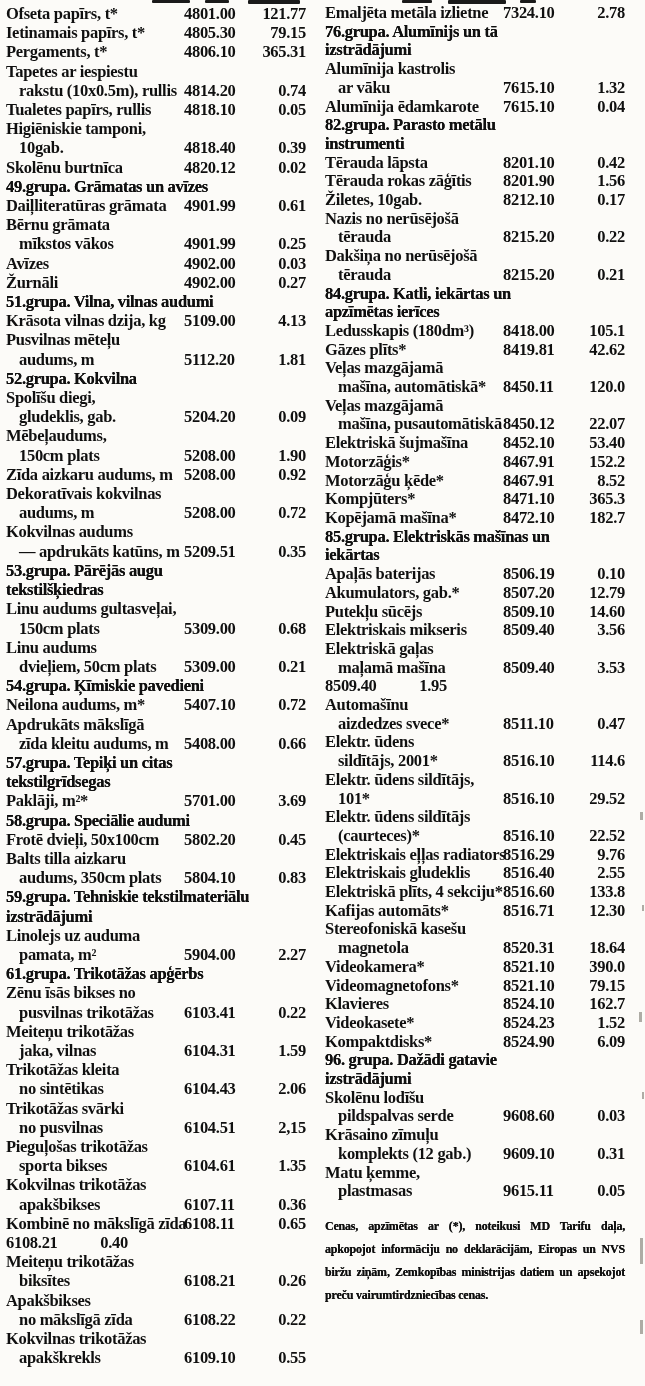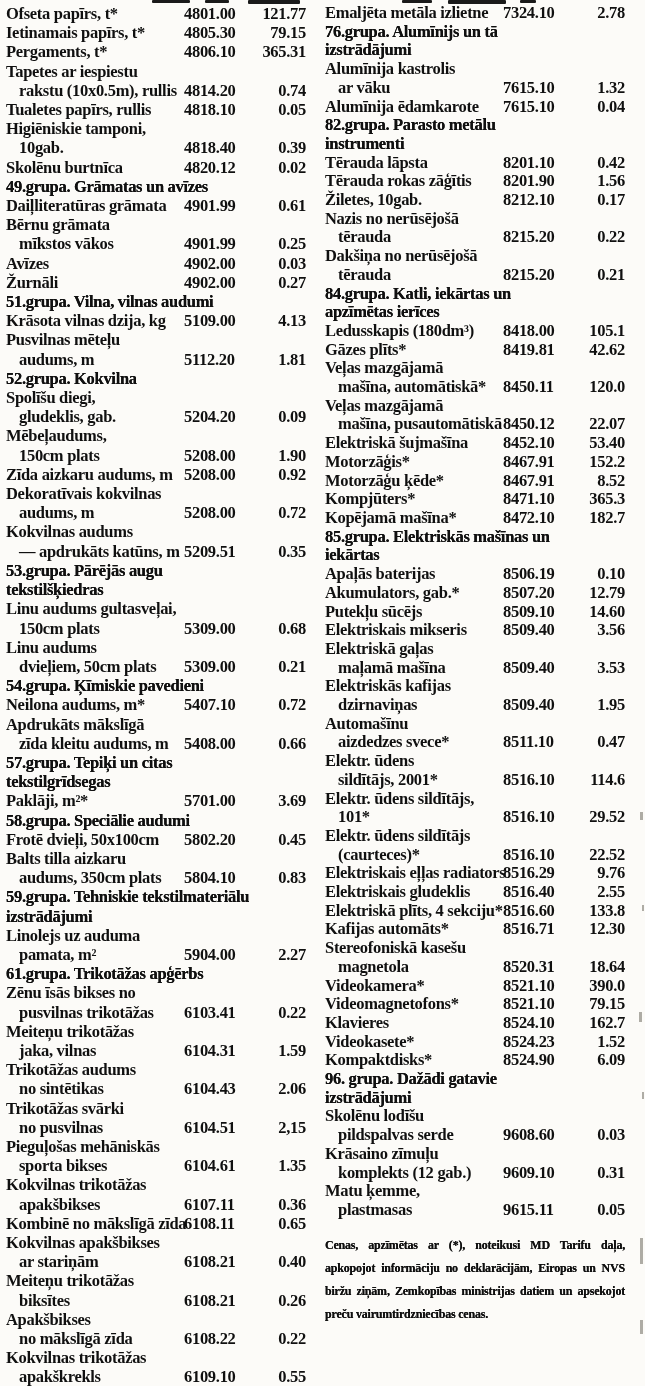--- a/index.html
+++ b/index.html
@@ -312,37 +312,37 @@
         <div class="row">
           <div class="nm">
             <div class="line">Meiteņu trikotāžas</div>
             <div class="line cont">jaka, vilnas</div>
           </div>
           <div class="code line">6104.31</div>
           <div class="price line">1.59</div>
         </div>
         <div class="row">
           <div class="nm">
-            <div class="line">Trikotāžas audums</div>
+            <div class="line">Trikotāžas kleita</div>
             <div class="line cont">no sintētikas</div>
           </div>
           <div class="code line">6104.43</div>
           <div class="price line">2.06</div>
         </div>
         <div class="row">
           <div class="nm">
             <div class="line">Trikotāžas svārki</div>
             <div class="line cont">no pusvilnas</div>
           </div>
           <div class="code line">6104.51</div>
           <div class="price line">2,15</div>
         </div>
         <div class="row">
           <div class="nm">
-            <div class="line">Pieguļošas mehāniskās</div>
+            <div class="line">Pieguļošas trikotāžas</div>
             <div class="line cont">sporta bikses</div>
           </div>
           <div class="code line">6104.61</div>
           <div class="price line">1.35</div>
         </div>
         <div class="row">
           <div class="nm">
             <div class="line">Kokvilnas trikotāžas</div>
             <div class="line cont">apakšbikses</div>
           </div>
@@ -350,24 +350,20 @@
           <div class="price line">0.36</div>
         </div>
         <div class="row">
           <div class="nm">
             <div class="line">Kombinē no mākslīgā zīda</div>
           </div>
           <div class="code line">6108.11</div>
           <div class="price line">0.65</div>
         </div>
         <div class="row">
-          <div class="nm">
-            <div class="line">Kokvilnas apakšbikses</div>
-            <div class="line cont">ar stariņām</div>
-          </div>
           <div class="code line">6108.21</div>
           <div class="price line">0.40</div>
         </div>
         <div class="row">
           <div class="nm">
             <div class="line">Meiteņu trikotāžas</div>
             <div class="line cont">biksītes</div>
           </div>
           <div class="code line">6108.21</div>
           <div class="price line">0.26</div>
@@ -561,24 +557,20 @@
         </div>
         <div class="row">
           <div class="nm">
             <div class="line">Elektriskā gaļas</div>
             <div class="line cont">maļamā mašīna</div>
           </div>
           <div class="code line">8509.40</div>
           <div class="price line">3.53</div>
         </div>
         <div class="row">
-          <div class="nm">
-            <div class="line">Elektriskās kafijas</div>
-            <div class="line cont">dzirnaviņas</div>
-          </div>
           <div class="code line">8509.40</div>
           <div class="price line">1.95</div>
         </div>
         <div class="row">
           <div class="nm">
             <div class="line">Automašīnu</div>
             <div class="line cont">aizdedzes svece*</div>
           </div>
           <div class="code line">8511.10</div>
           <div class="price line">0.47</div>

